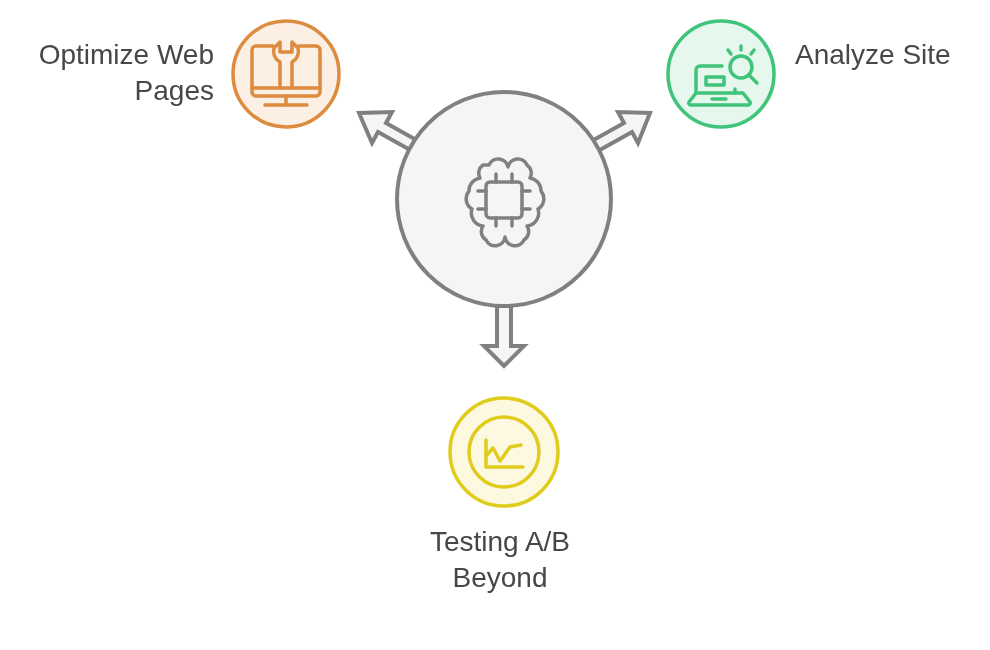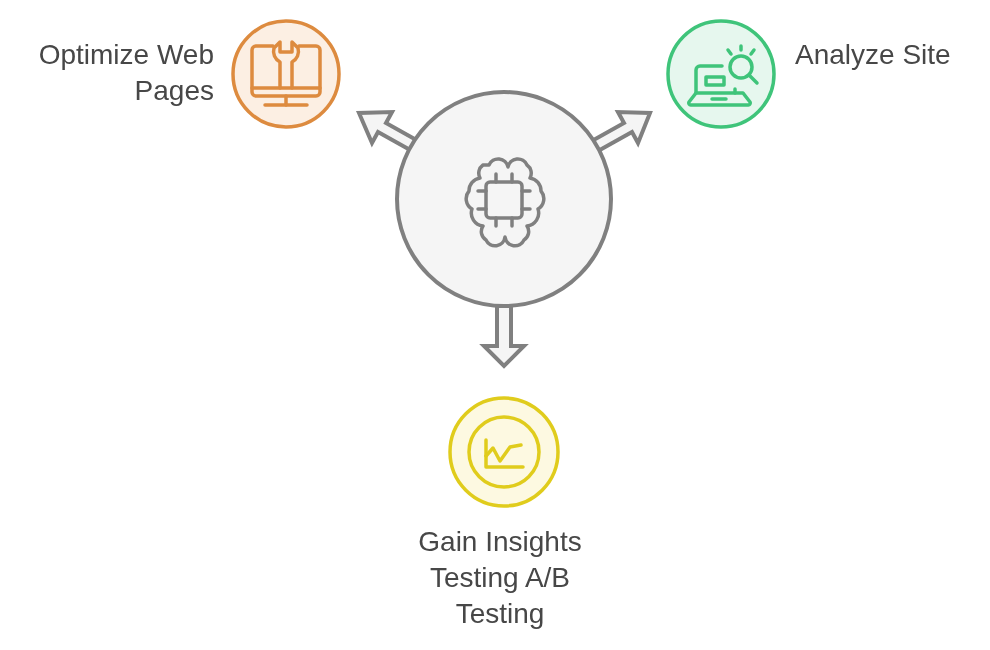--- a/index.html
+++ b/index.html
@@ -84,16 +84,15 @@
 <div class="label label-left">
   <div>Optimize Web</div>
   <div>Pages</div>
 </div>
 
 <div class="label label-right">
   <div>Analyze Site</div>
 </div>
 
 <div class="label label-bottom">
-  <div>Gain Insights</div>
   <div>Testing A/B</div>
-  <div>Testing</div>
+  <div>Beyond</div>
 </div>
 
 </body></html>

